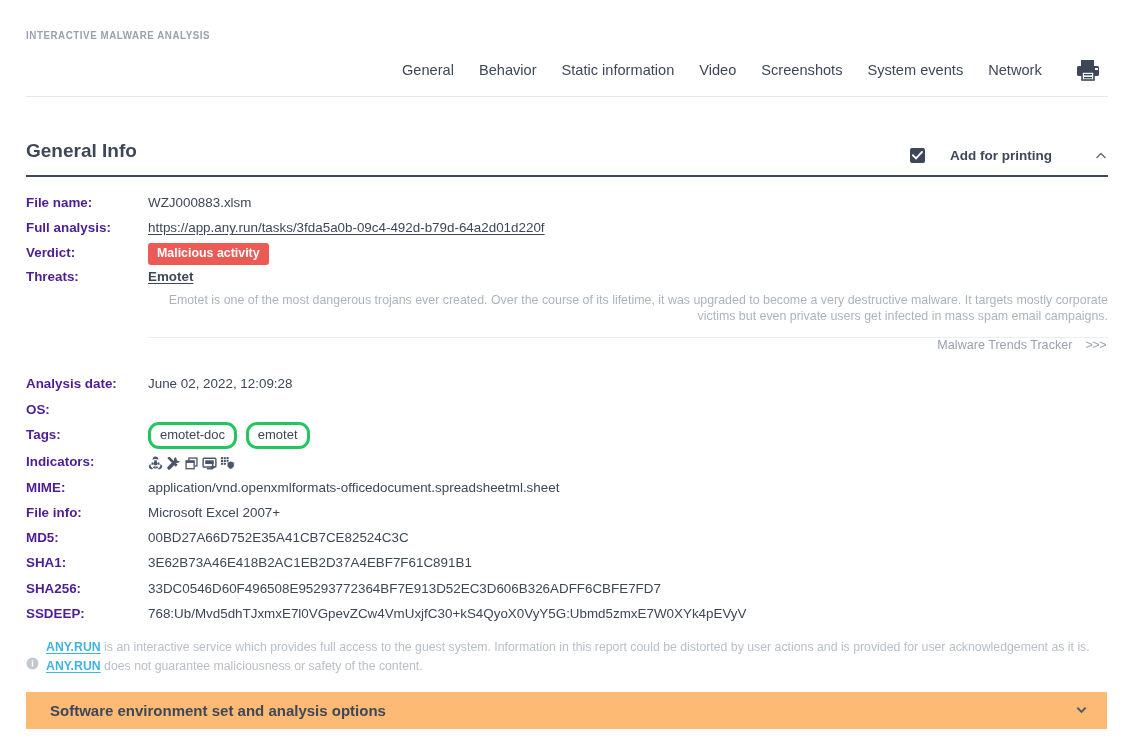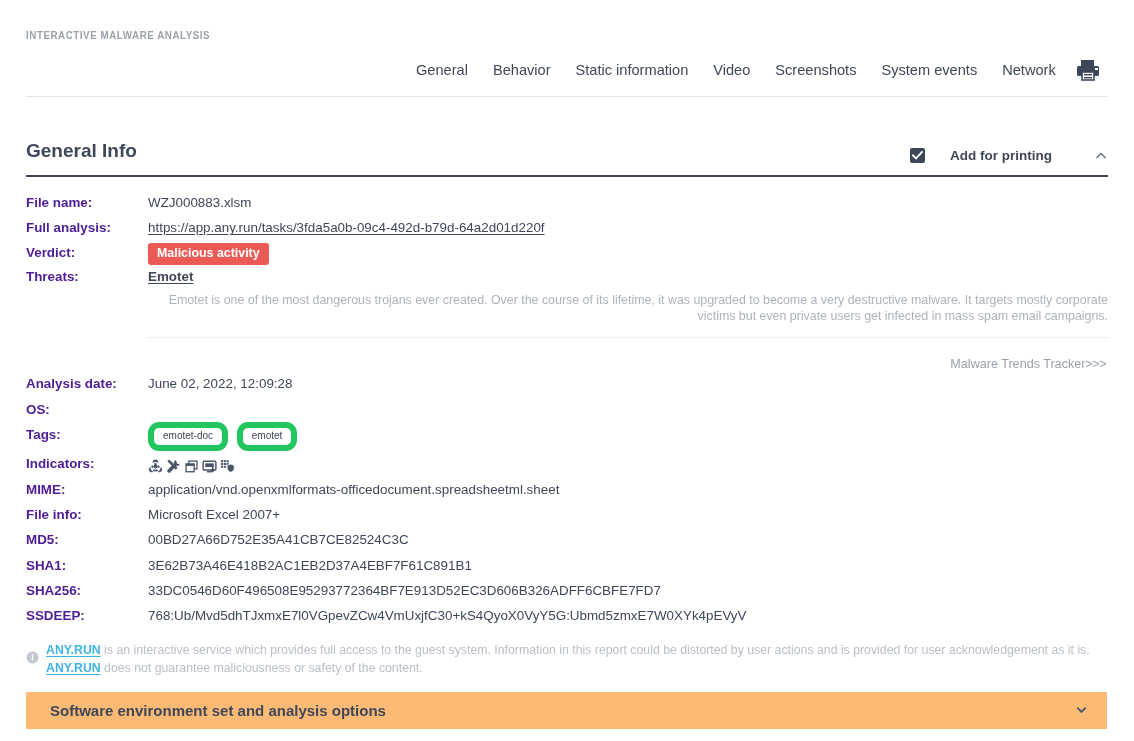--- a/index.html
+++ b/index.html
@@ -56,21 +56,21 @@
     font-weight: bold;
     color: #9aa1ad;
     letter-spacing: 0.6px;
     margin-top: 6px;
     transform: scaleX(0.93);
     transform-origin: left center;
   }
 
   .nav {
     position: absolute;
-    left: 390px;
+    left: 376px;
     top: 62px;
     display: flex;
     align-items: center;
     gap: 25px;
   }
   .nav a {
     font-size: 14.6px;
     color: #3e4758;
     text-decoration: none;
     font-weight: normal;
@@ -196,60 +196,61 @@
     max-width: 962px;
     text-align: right;
   }
   .sep-line {
     border-bottom: 1px solid #e9ecf0;
     margin-left: 122px;
   }
   .trends-row {
     display: flex;
     justify-content: flex-end;
-    align-items: flex-end;
+    align-items: flex-start;
     height: 33px;
+    gap: 13px;
     padding-right: 2px;
   }
   .trends-link {
     font-size: 12.6px;
     color: #9aa1ad;
     text-decoration: none;
   }
   .trends-arrows {
     font-size: 12.6px;
     color: #9aa1ad;
     letter-spacing: -0.5px;
   }
   .tag {
     display: inline-block;
-    border: 6px solid #22c55e;
+    border: 3px solid #22c55e;
     border-radius: 11px;
-    font-size: 10px;
+    font-size: 13px;
     color: #3e4758;
     padding: 2px 9px 3px 9px;
     line-height: 1.25;
     margin-right: 5px;
     vertical-align: middle;
   }
   .tags-val { line-height: 25.3px; }
   .indicators {
     display: flex;
     align-items: center;
     gap: 3px;
     height: 25.3px;
   }
   .ind-icon { width: 15px; height: 15px; display: block; cursor: pointer; }
 
   
   .disclaimer {
     margin: 12px 26px 0 26px;
     width: 1082px;
     display: flex;
-    align-items: center;
+    align-items: flex-end;
     font-size: 12.3px;
     color: #b9bec7;
     line-height: 18.5px;
   }
   .info-ico { flex: 0 0 auto; margin-top: 2px; margin-right: 7px; }
   .disclaimer a {
     color: #3fb3e4;
     text-decoration: underline;
     text-underline-offset: 2px;
     font-weight: bold;

